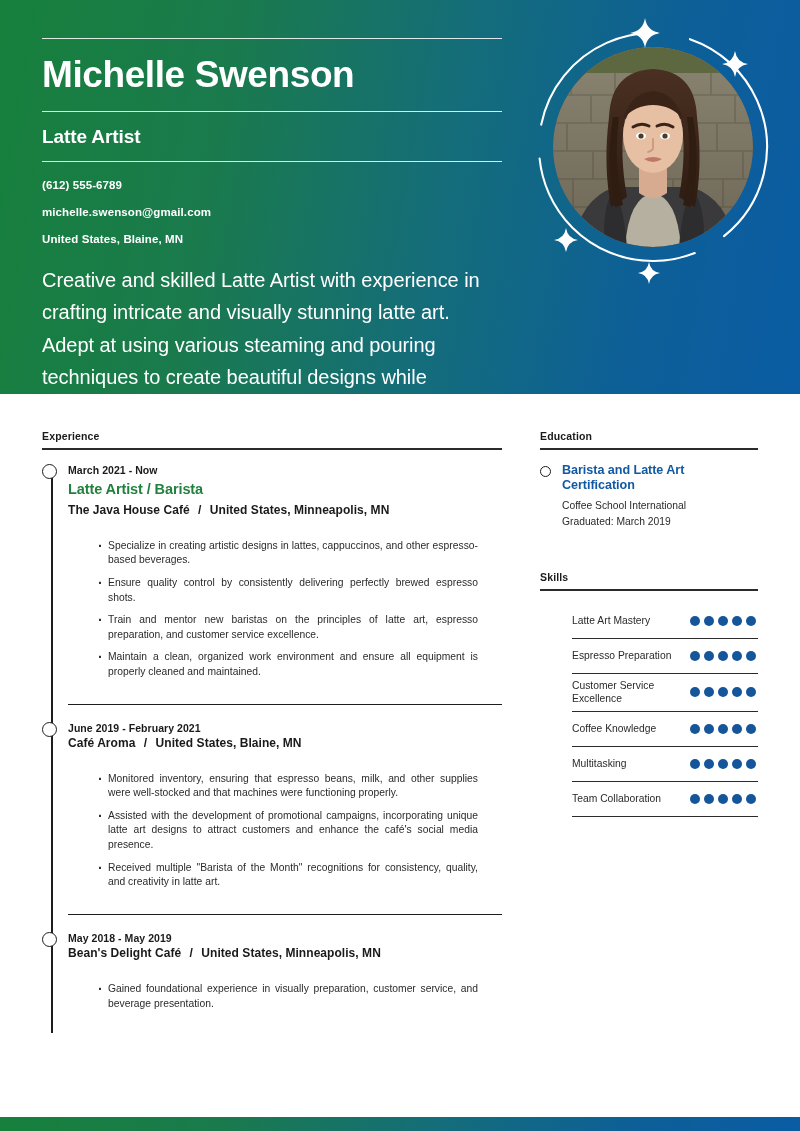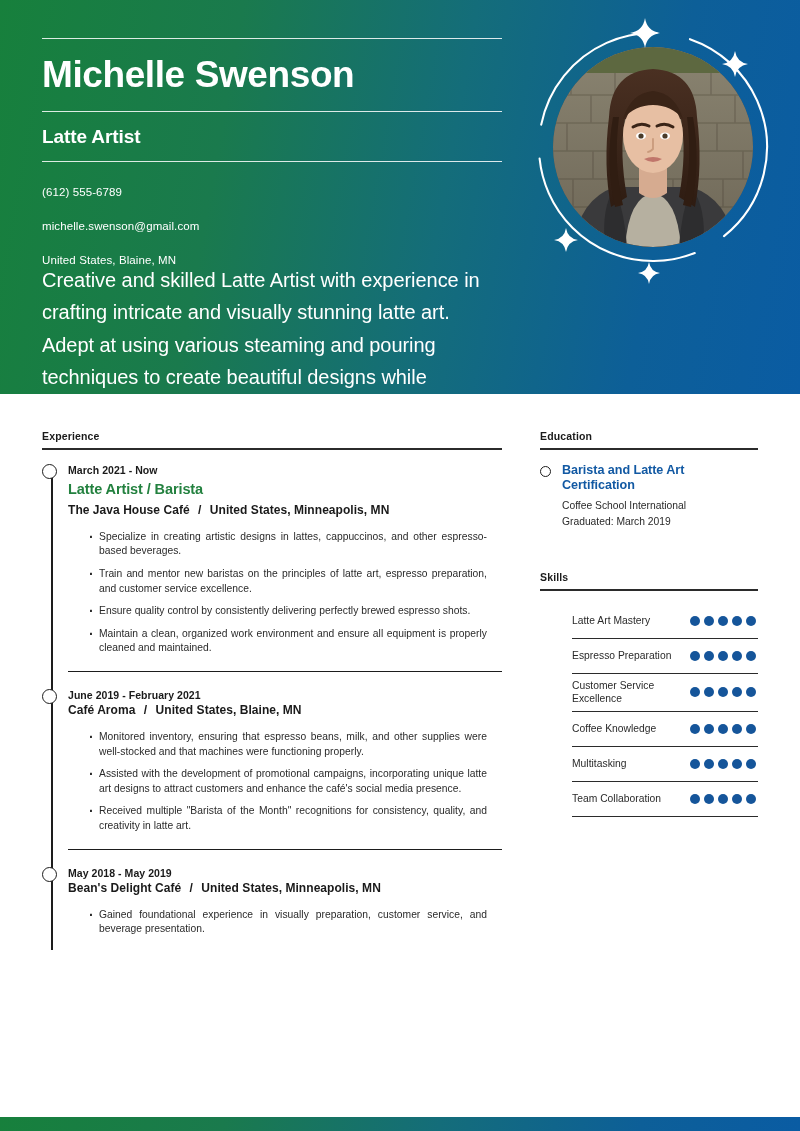--- a/index.html
+++ b/index.html
@@ -59,25 +59,24 @@
     letter-spacing: -0.1px;
     padding: 14px 0 13px 0;
   }
 
   .contact-block {
     padding-top: 16px;
   }
   .contact-line {
     color: #ffffff;
     font-size: 11.5px;
-    font-weight: 400;
+    font-weight: 700;
     line-height: 1.3;
     padding-bottom: 12px;
     letter-spacing: 0.1px;
-    margin-top: 7px;
   }
 
   .summary {
     position: absolute;
     left: 42px;
     top: 264px;
     width: 463px;
     color: #ffffff;
     font-size: 20px;
     font-weight: 400;
@@ -184,21 +183,21 @@
   }
   .tl-org {
     font-size: 12px;
     font-weight: 700;
     color: #1a1a1a;
     letter-spacing: 0.05px;
     padding-bottom: 6px;
   }
   .tl-org .sep { padding: 0 5px; font-weight: 700; }
 
-  .tl-bullets { list-style: none; padding: 0 8px 0 14px; margin: 7px; }
+  .tl-bullets { list-style: none; padding: 0 8px 0 14px; margin: 16px; }
   .tl-bullets li {
     position: relative;
     font-size: 10.3px;
     line-height: 1.42;
     color: #2a2a2a;
     padding-left: 10px;
     padding-bottom: 8px;
     text-align: justify;
     hyphens: auto;
     letter-spacing: 0.02px;
@@ -408,22 +407,22 @@
         <div class="tl-dot"></div>
         <div class="tl-date">March 2021 - Now</div>
         <div class="tl-role">Latte Artist / Barista</div>
         <div class="tl-org">
           <span>The Java House Café</span>
           <span class="sep">/</span>
           <span>United States, Minneapolis, MN</span>
         </div>
         <ul class="tl-bullets">
           <li>Specialize in creating artistic designs in lattes, cappuccinos, and other espresso-based beverages.</li>
+          <li>Ensure quality control by consistently delivering perfectly brewed espresso shots.</li>
           <li>Train and mentor new baristas on the principles of latte art, espresso preparation, and customer service excellence.</li>
-          <li>Ensure quality control by consistently delivering perfectly brewed espresso shots.</li>
           <li>Maintain a clean, organized work environment and ensure all equipment is properly cleaned and maintained.</li>
         </ul>
         <div class="entry-divider"></div>
       </div>
 
       <div class="tl-entry">
         <div class="tl-dot"></div>
         <div class="tl-date">June 2019 - February 2021</div>
         <div class="tl-org">
           <span>Café Aroma</span>

